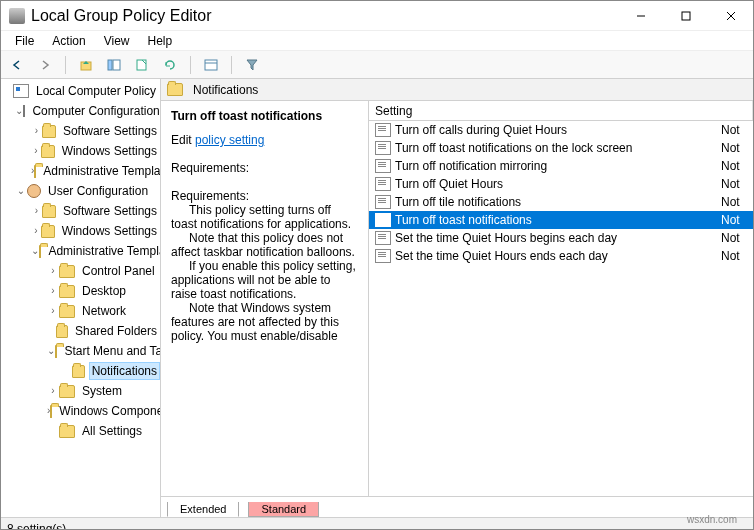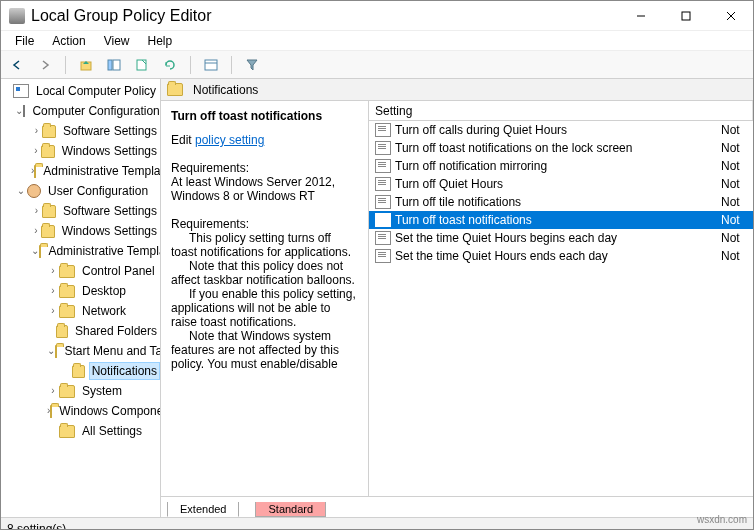--- a/index.html
+++ b/index.html
@@ -38,25 +38,25 @@
   .list .hdr .col { padding:0 6px; font-weight:normal; }
   .list .hdr .col.c1 { flex:1; border-right:1px solid #e0e0e0; height:100%; display:flex; align-items:center;}
   .row { display:flex; align-items:center; padding:1px 4px 1px 6px; height:18px; }
   .row .ic { width:16px; height:14px; margin-right:4px; background:#fff; border:1px solid #888; position:relative; }
   .row .ic:before { content:""; position:absolute; left:2px; top:2px; width:8px; height:1px; background:#888; box-shadow:0 2px #888, 0 4px #888; }
   .row.sel { background:#0078d7; color:#fff; }
   .row.sel .ic { border-color:#fff; }
   .row.sel .ic:before{ background:#fff; box-shadow:0 2px #fff,0 4px #fff;}
   .row .c1 { flex:1; white-space:nowrap; overflow:hidden; }
   .row .c2 { width:28px; text-align:left; white-space:nowrap; overflow:hidden; }
-  .tabs { height:20px; display:flex; align-items:flex-end; padding-left:6px; gap:16px; background:#fff; }
+  .tabs { height:20px; display:flex; align-items:flex-end; padding-left:6px; gap:9px; background:#fff; }
   .tab { padding:1px 12px; font-size:11px; border:1px solid #aaa; border-top:none; background:#fca5a5; position:relative; }
   .tab.active { background:#fff; border-bottom:1px solid #fff; z-index:2; }
   .status { height:22px; border-top:1px solid #d0d0d0; display:flex; align-items:center; padding:0 6px; font-size:12px; background:#f2f2f2;}
-  .watermark { position:absolute; right:6px; bottom:4px; font-size:10px; color:#888; }
+  .watermark { position:absolute; right:16px; bottom:4px; font-size:10px; color:#888; }
   svg { display:block; }
 </style>
 </head>
 <body>
 
 <div class="titlebar">
   <span class="appicon"></span>
   <span class="title">Local Group Policy Editor</span>
   <div class="winbtn">
       <svg width="10" height="10">
@@ -236,21 +236,20 @@
     </div>
 
     <div class="pane">
 
       <div class="desc">
         <h3>Turn off toast notifications</h3>
         <div>
           <span>Edit </span><a>policy setting</a>
         </div>
         <p style="margin-top:14px">Requirements:</p>
-        <div>At least Windows Server 2012, Windows 8 or Windows RT</div>
         <p style="margin-top:14px">Requirements:</p>
         <p style="text-indent:18px">This policy setting turns off toast notifications for applications.</p>
         <p style="text-indent:18px">Note that this policy does not affect taskbar notification balloons.</p>
         <p style="text-indent:18px">If you enable this policy setting, applications will not be able to raise toast notifications.</p>
         <p style="text-indent:18px">Note that Windows system features are not affected by this policy.  You must enable/disable</p>
       </div>
 
       <div class="list">
         <div class="hdr">
           <div class="col c1">Setting</div>

